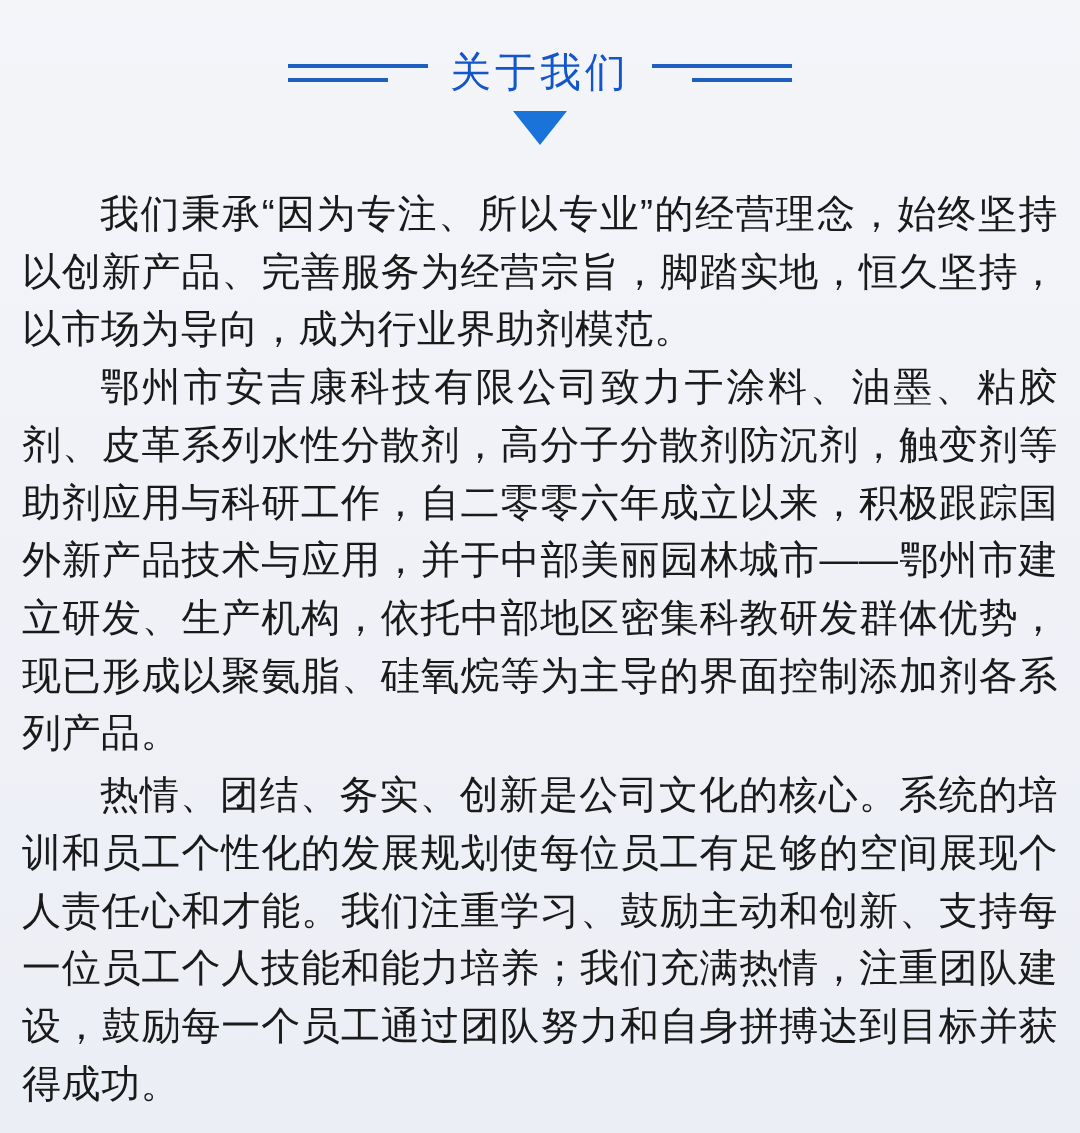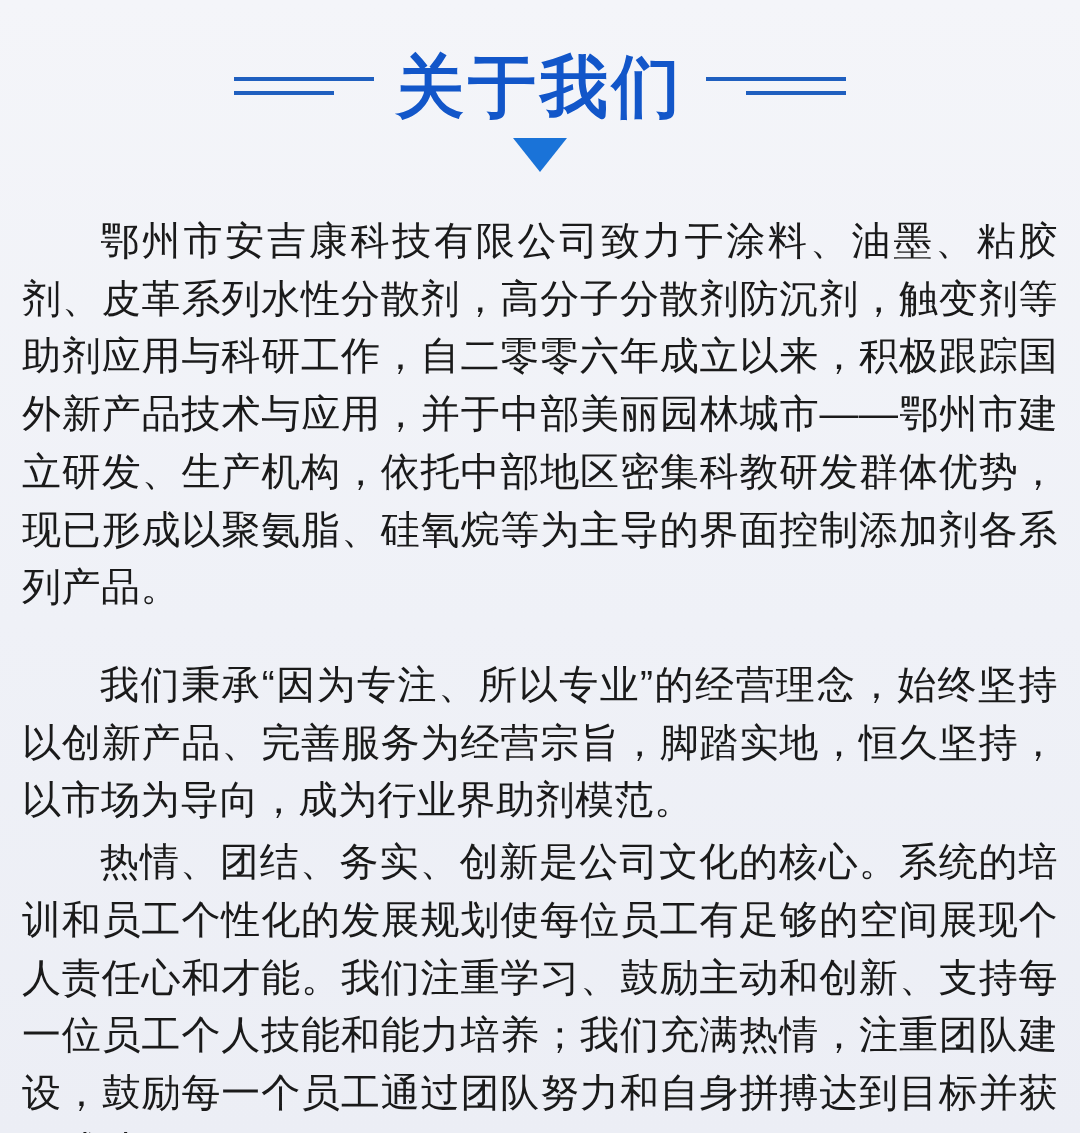--- a/index.html
+++ b/index.html
@@ -40,22 +40,22 @@
     background: #1f5fbf;
   }
   .rule-group .line.short {
     width: 100px;
     align-self: flex-end;
   }
   .rule-group.left .line.short { align-self: flex-start; }
   .rule-group.right .line.short { align-self: flex-end; }
 
   .title {
-    font-size: 68px;
-    font-weight: bold;
+    font-size: 41px;
+    font-weight: normal;
     color: #1256c9;
     letter-spacing: 4px;
     line-height: 1;
     white-space: nowrap;
   }
 
   .arrow-wrap {
     display: flex;
     justify-content: center;
     margin-top: 18px;
@@ -108,18 +108,18 @@
       <div class="line"></div>
       <div class="line short"></div>
     </div>
   </div>
 
   <div class="arrow-wrap">
     <div class="arrow"></div>
   </div>
 
   <div class="content">
+    <p class="para indent gap-big">我们秉承“因为专注、所以专业”的经营理念，始终坚持以创新产品、完善服务为经营宗旨，脚踏实地，恒久坚持，以市场为导向，成为行业界助剂模范。</p>
     <p class="para indent">鄂州市安吉康科技有限公司致力于涂料、油墨、粘胶剂、皮革系列水性分散剂，高分子分散剂防沉剂，触变剂等助剂应用与科研工作，自二零零六年成立以来，积极跟踪国外新产品技术与应用，并于中部美丽园林城市——鄂州市建立研发、生产机构，依托中部地区密集科教研发群体优势，现已形成以聚氨脂、硅氧烷等为主导的界面控制添加剂各系列产品。</p>
-    <p class="para indent gap-big">我们秉承“因为专注、所以专业”的经营理念，始终坚持以创新产品、完善服务为经营宗旨，脚踏实地，恒久坚持，以市场为导向，成为行业界助剂模范。</p>
     <p class="para indent gap-small">热情、团结、务实、创新是公司文化的核心。系统的培训和员工个性化的发展规划使每位员工有足够的空间展现个人责任心和才能。我们注重学习、鼓励主动和创新、支持每一位员工个人技能和能力培养；我们充满热情，注重团队建设，鼓励每一个员工通过团队努力和自身拼搏达到目标并获得成功。</p>
   </div>
 
 </div>
 
 </body></html>

